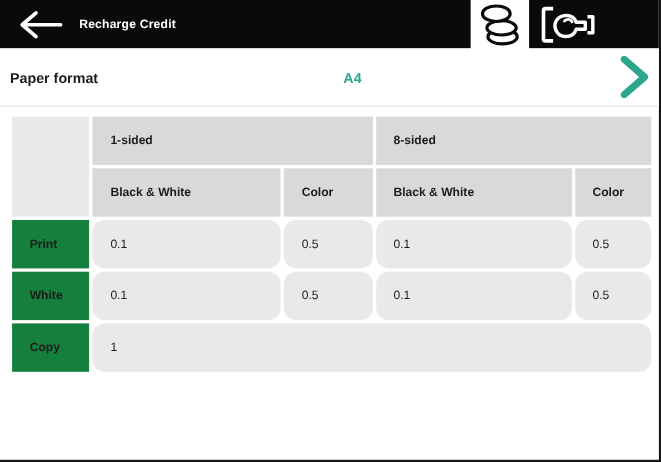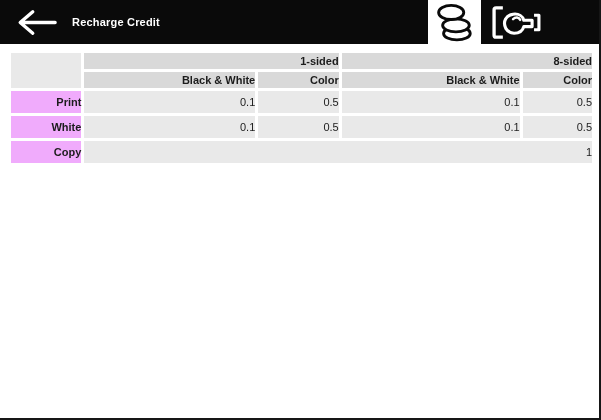--- a/index.html
+++ b/index.html
@@ -36,25 +36,25 @@
     position:absolute; left:53.5%; transform:translateX(-50%);
     color:#2aa78c; font-size:13px; font-weight:700;
   }
   .chevron { position:absolute; right:8px; top:50%; transform:translateY(-50%); display:flex; }
 
   
   table.price {
     margin:6px 6px 0 8px; width:587px; table-layout:fixed;
     border-collapse:separate; border-spacing:3px; font-size:11px; color:#1c1c1c;
   }
-  table.price th, table.price td { text-align:right; vertical-align:middle; padding:0; }
+  table.price th, table.price td { text-align:left; vertical-align:middle; padding:16px; }
   table.price thead th { background:#d9d9d9; font-weight:700; height:16px; }
   table.price td.corner { background:#e9e9e9; }
-  table.price tbody th { background:#f0abfc; font-weight:700; height:22px; }
-  table.price tbody td { background:#e9e9e9; font-weight:400; height:22px; }
+  table.price tbody th { background:#15803d; font-weight:700; height:22px; }
+  table.price tbody td { background:#e9e9e9; font-weight:400; height:22px;border-radius:11px; }
 </style>
 </head>
 <body>
 
 <div class="screen">
 
   <div class="topbar">
     <div class="topbar-left">
       <button class="back-button">
         <span style="display:flex;">
@@ -83,20 +83,29 @@
         <svg width="57" height="39" viewBox="0 0 58 40">
           <path d="M15 5 H8 Q6 5 6 7 V33 Q6 35 8 35 H15" stroke="#ffffff" stroke-width="3.4" fill="none" stroke-linejoin="round"></path>
           <path d="M18 26 c-3.5-7 0.5-13.5 7.5-14.5 c6-0.8 10 2.2 11 6.2 l8.5 0 v6.5 l-8.5 0 c-1.2 4.3-5.2 6.8-10 6.8 c-3.4 0-6.6-1.8-8.5-5 z" stroke="#ffffff" stroke-width="3.2" fill="none" stroke-linejoin="round"></path>
           <path d="M25.5 16.5 c2.5-2.3 6-2 7.2 0.8" stroke="#ffffff" stroke-width="2.6" fill="none" stroke-linecap="round"></path>
           <path d="M47 12.5 h5 v15 h-5" stroke="#ffffff" stroke-width="3.2" fill="none" stroke-linejoin="round"></path>
         </svg>
       </span>
     </div>
   </div>
 
+  <div class="paper-row">
+    <span class="paper-label">Paper format</span>
+    <span class="paper-value">A4</span>
+    <span class="chevron">
+      <svg width="27" height="38" viewBox="0 0 27 38">
+        <path d="M3.5 3 L22 19 L3.5 35" stroke="#2aa78c" stroke-width="6.4" fill="none" stroke-linecap="round" stroke-linejoin="round"></path>
+      </svg>
+    </span>
+  </div>
 
   <table class="price">
     <colgroup>
       <col style="width:70px">
         <col style="width:170px">
         <col style="width:80px">
         <col style="width:177px">
         <col style="width:69px">
     </colgroup>
     <thead>

